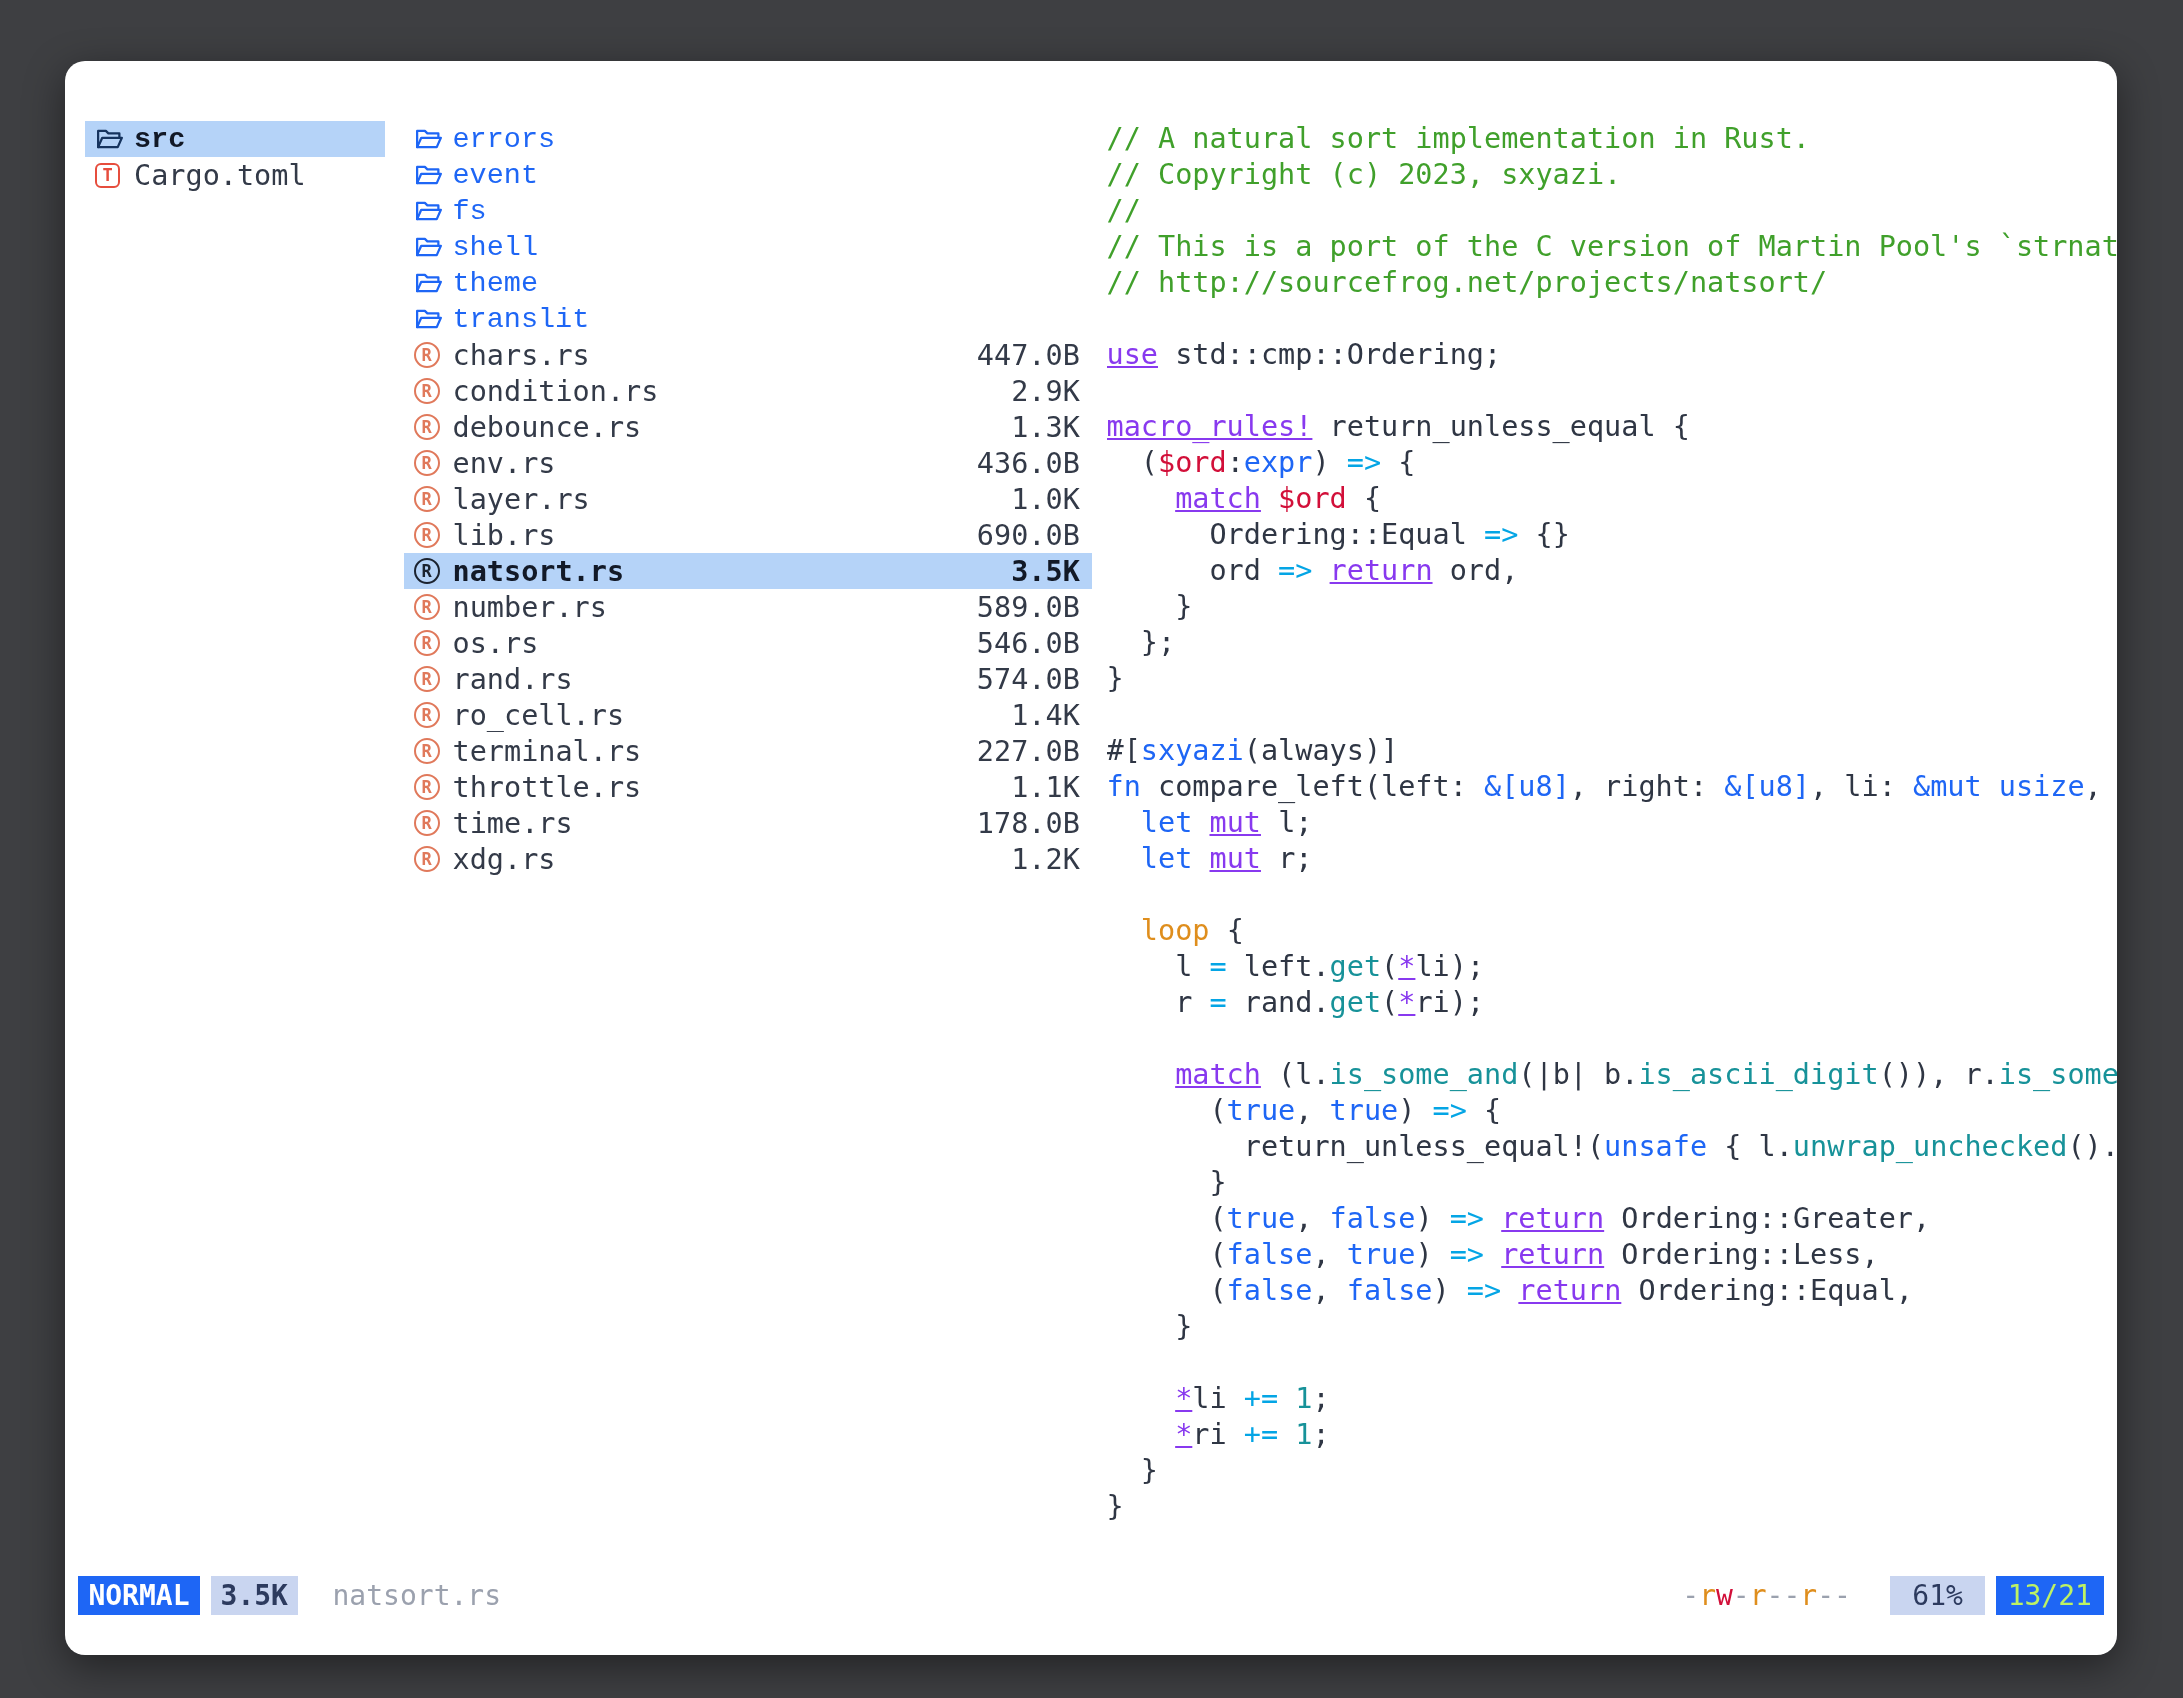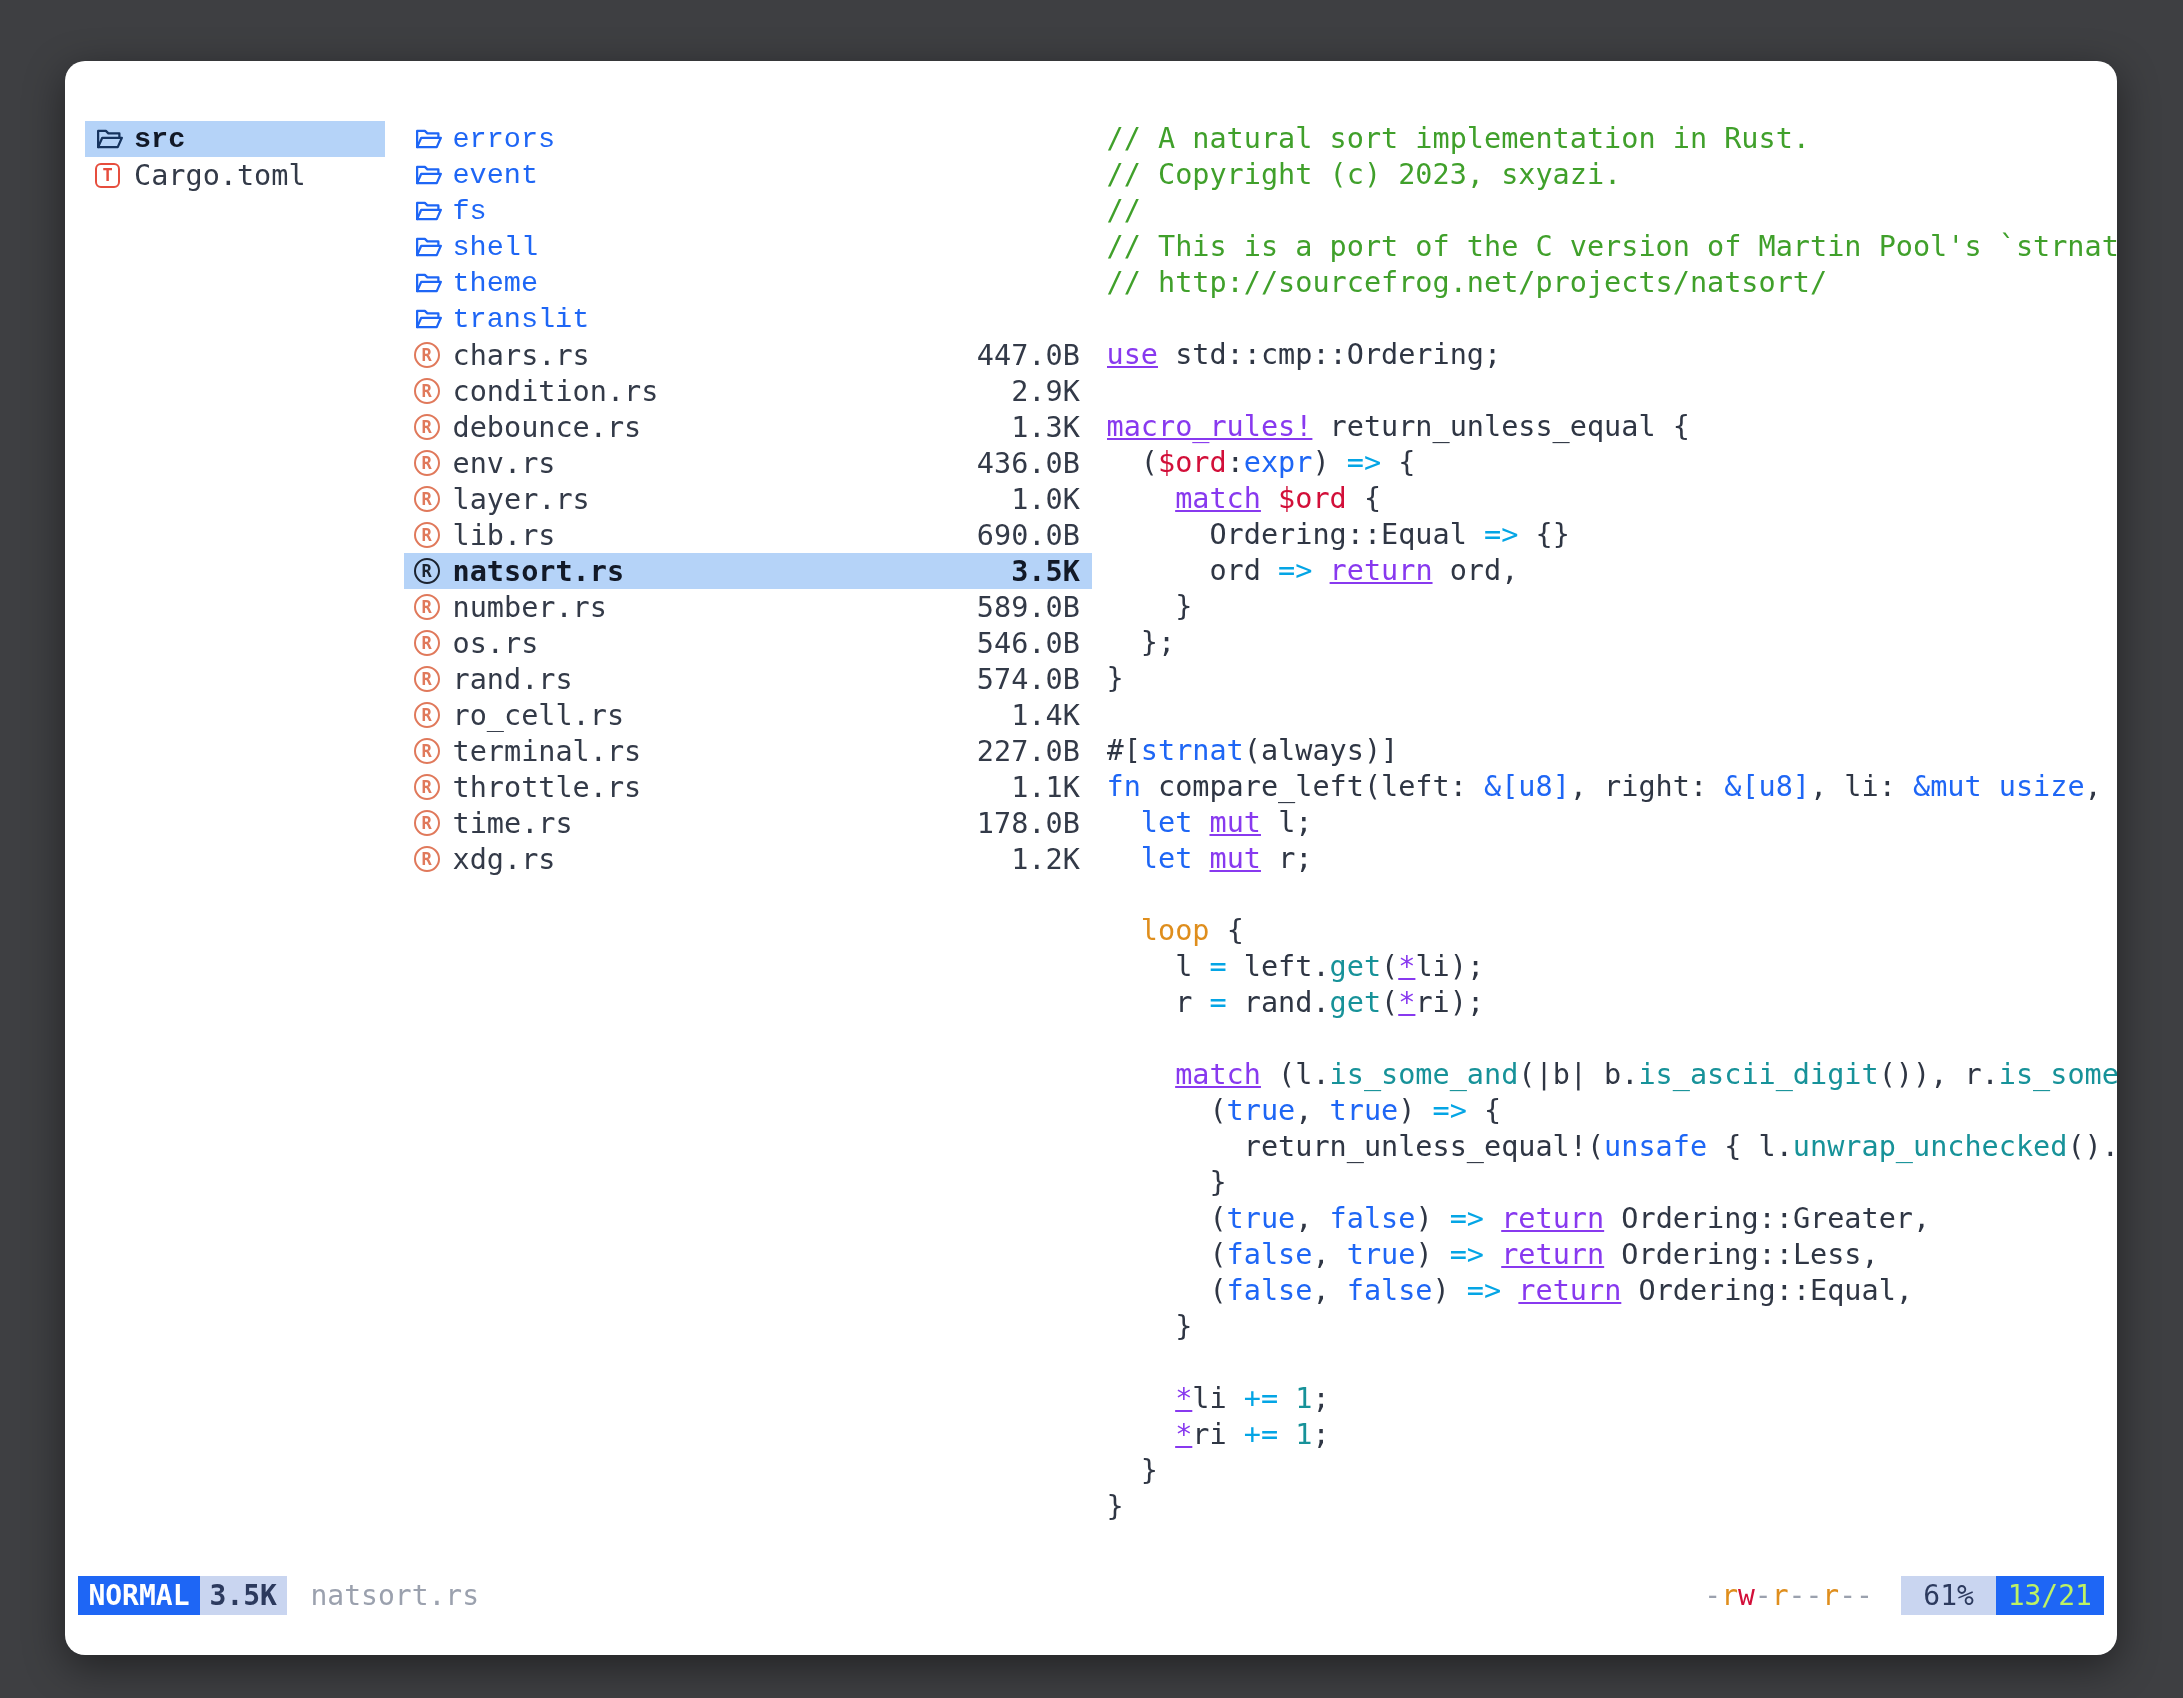--- a/index.html
+++ b/index.html
@@ -56,21 +56,21 @@
   .tk-r { color:var(--red,#d20f39); }
   .tk-f { color:var(--teal,#179299); }
   .tk-o { color:var(--sky,#04a5e5); }
   .tk-n { color:var(--teal,#179299); }
   .tk-y { color:var(--yellow,#df8e1d); }
 
   
   .statusbar { position:absolute; left:0; right:0; bottom:40px; height:39px;
                display:flex; align-items:center; justify-content:space-between;
                padding:0 13.4px; font-size:28px; }
-  .sb-left, .sb-right { display:flex; align-items:center; height:100%; }
+  .sb-left, .sb-right { display:flex; align-items:center; height:100%;gap:11px; }
   .chip { display:inline-flex; align-items:center; height:100%; padding:0 10px; }
   .chip-mode     { background:var(--accent,#1e66f5); color:#ffffff; font-weight:700; }
   .chip-size     { background:var(--chipbg,#c9d5f0); color:var(--chiptext,#2c3a5e); font-weight:700; }
   .sb-filename   { color:var(--muted,#9ba1ae); margin-left:23.5px; }
   .perms         { margin-right:28.5px; white-space:pre;text-align:center; }
   .pm-d { color:var(--muted,#9ba1ae); }
   .pm-y { color:var(--yellow,#df8e1d); }
   .pm-r { color:var(--red,#d20f39); }
   .chip-percent  { background:var(--chipbg,#c9d5f0); color:var(--chiptext,#2c3a5e); padding:0 22px; }
   .chip-position { background:var(--accent,#1e66f5); color:#bef264; font-weight:400; padding:0 11.7px; }
@@ -311,21 +311,21 @@
           <div class="cline"></div>
           <div class="cline"><span class="tk-k">macro_rules!</span><span class="tk-t"> return_unless_equal {</span></div>
           <div class="cline"><span class="tk-t">  (</span><span class="tk-r">$ord</span><span class="tk-t">:</span><span class="tk-b">expr</span><span class="tk-t">) </span><span class="tk-o">=&gt;</span><span class="tk-t"> {</span></div>
           <div class="cline"><span class="tk-t">    </span><span class="tk-k">match</span><span class="tk-t"> </span><span class="tk-r">$ord</span><span class="tk-t"> {</span></div>
           <div class="cline"><span class="tk-t">      Ordering::Equal </span><span class="tk-o">=&gt;</span><span class="tk-t"> {}</span></div>
           <div class="cline"><span class="tk-t">      ord </span><span class="tk-o">=&gt;</span><span class="tk-t"> </span><span class="tk-k">return</span><span class="tk-t"> ord,</span></div>
           <div class="cline"><span class="tk-t">    }</span></div>
           <div class="cline"><span class="tk-t">  };</span></div>
           <div class="cline"><span class="tk-t">}</span></div>
           <div class="cline"></div>
-          <div class="cline"><span class="tk-t">#[</span><span class="tk-b">strnat</span><span class="tk-t">(always)]</span></div>
+          <div class="cline"><span class="tk-t">#[</span><span class="tk-b">sxyazi</span><span class="tk-t">(always)]</span></div>
           <div class="cline"><span class="tk-b">fn</span><span class="tk-t"> compare_left(left: </span><span class="tk-b">&amp;[u8]</span><span class="tk-t">, right: </span><span class="tk-b">&amp;[u8]</span><span class="tk-t">, li: </span><span class="tk-b">&amp;mut</span><span class="tk-t"> </span><span class="tk-b">usize</span><span class="tk-t">,</span></div>
           <div class="cline"><span class="tk-t">  </span><span class="tk-b">let</span><span class="tk-t"> </span><span class="tk-k">mut</span><span class="tk-t"> l;</span></div>
           <div class="cline"><span class="tk-t">  </span><span class="tk-b">let</span><span class="tk-t"> </span><span class="tk-k">mut</span><span class="tk-t"> r;</span></div>
           <div class="cline"></div>
           <div class="cline"><span class="tk-t">  </span><span class="tk-y">loop</span><span class="tk-t"> {</span></div>
           <div class="cline"><span class="tk-t">    l </span><span class="tk-o">=</span><span class="tk-t"> left.</span><span class="tk-f">get</span><span class="tk-t">(</span><span class="tk-k">*</span><span class="tk-t">li);</span></div>
           <div class="cline"><span class="tk-t">    r </span><span class="tk-o">=</span><span class="tk-t"> rand.</span><span class="tk-f">get</span><span class="tk-t">(</span><span class="tk-k">*</span><span class="tk-t">ri);</span></div>
           <div class="cline"></div>
           <div class="cline"><span class="tk-t">    </span><span class="tk-k">match</span><span class="tk-t"> (l.</span><span class="tk-f">is_some_and</span><span class="tk-t">(|b| b.</span><span class="tk-f">is_ascii_digit</span><span class="tk-t">()), r.</span><span class="tk-f">is_some</span></div>
           <div class="cline"><span class="tk-t">      (</span><span class="tk-b">true</span><span class="tk-t">, </span><span class="tk-b">true</span><span class="tk-t">) </span><span class="tk-o">=&gt;</span><span class="tk-t"> {</span></div>

